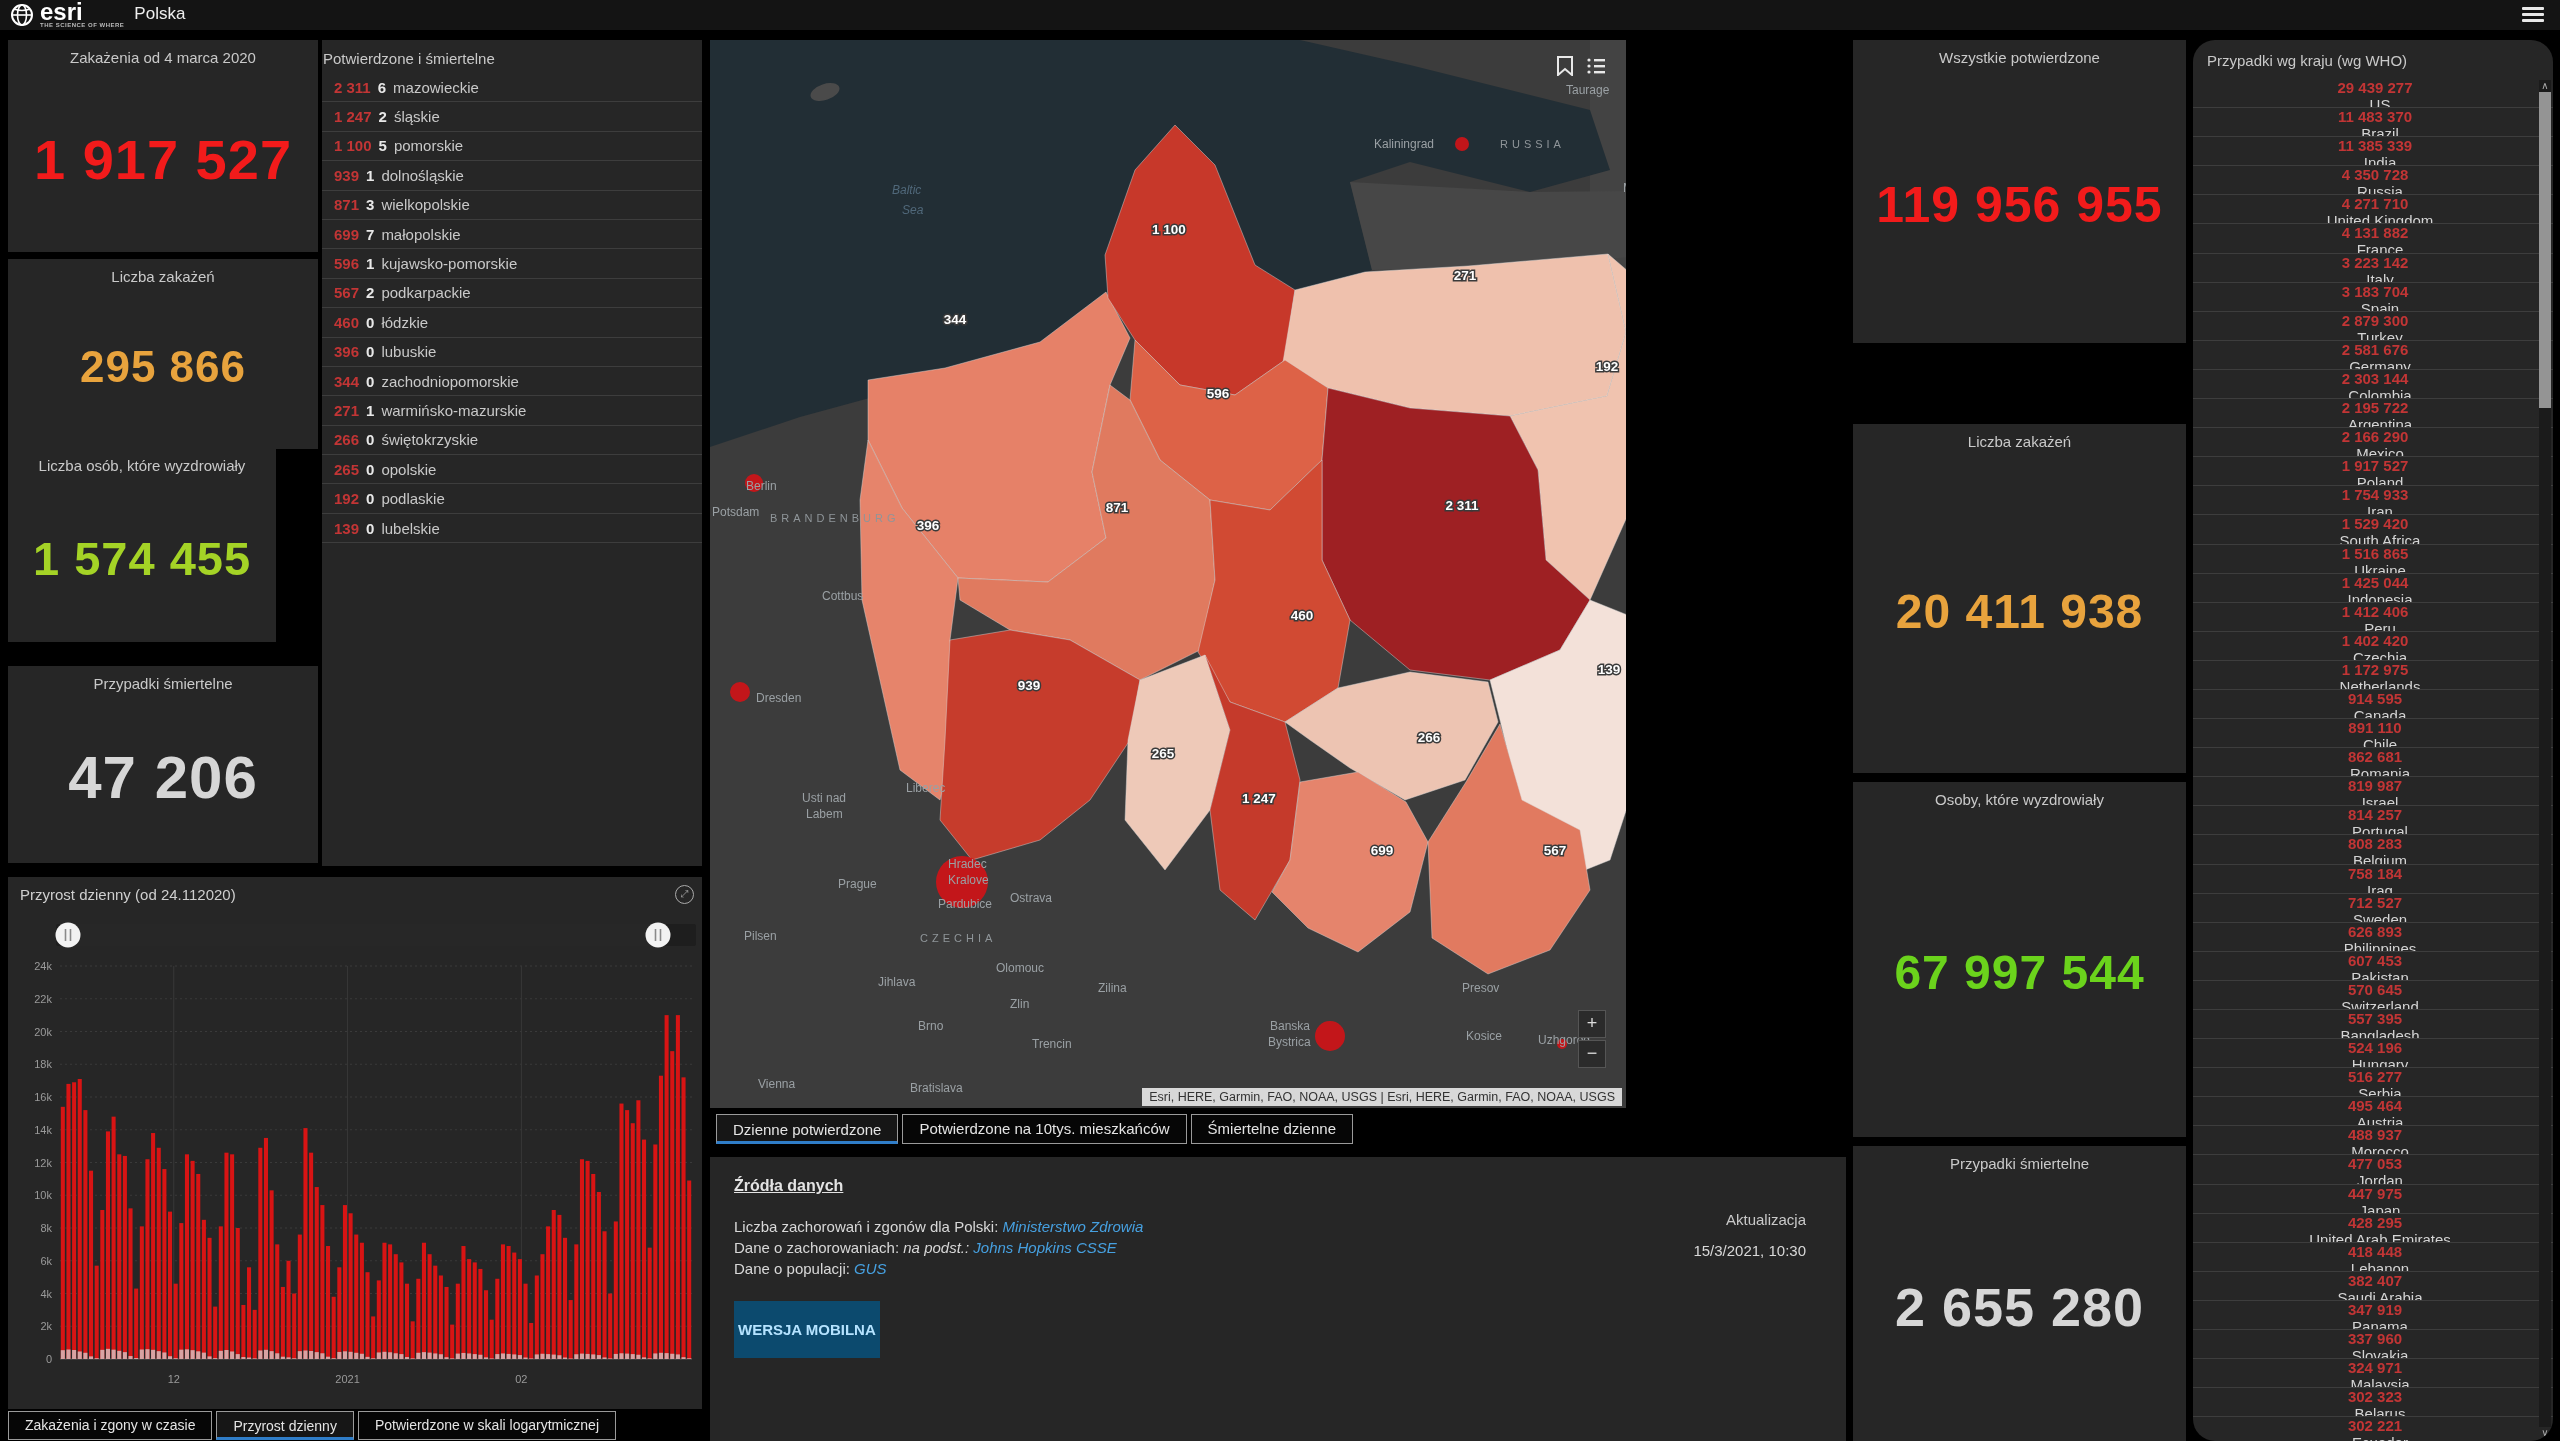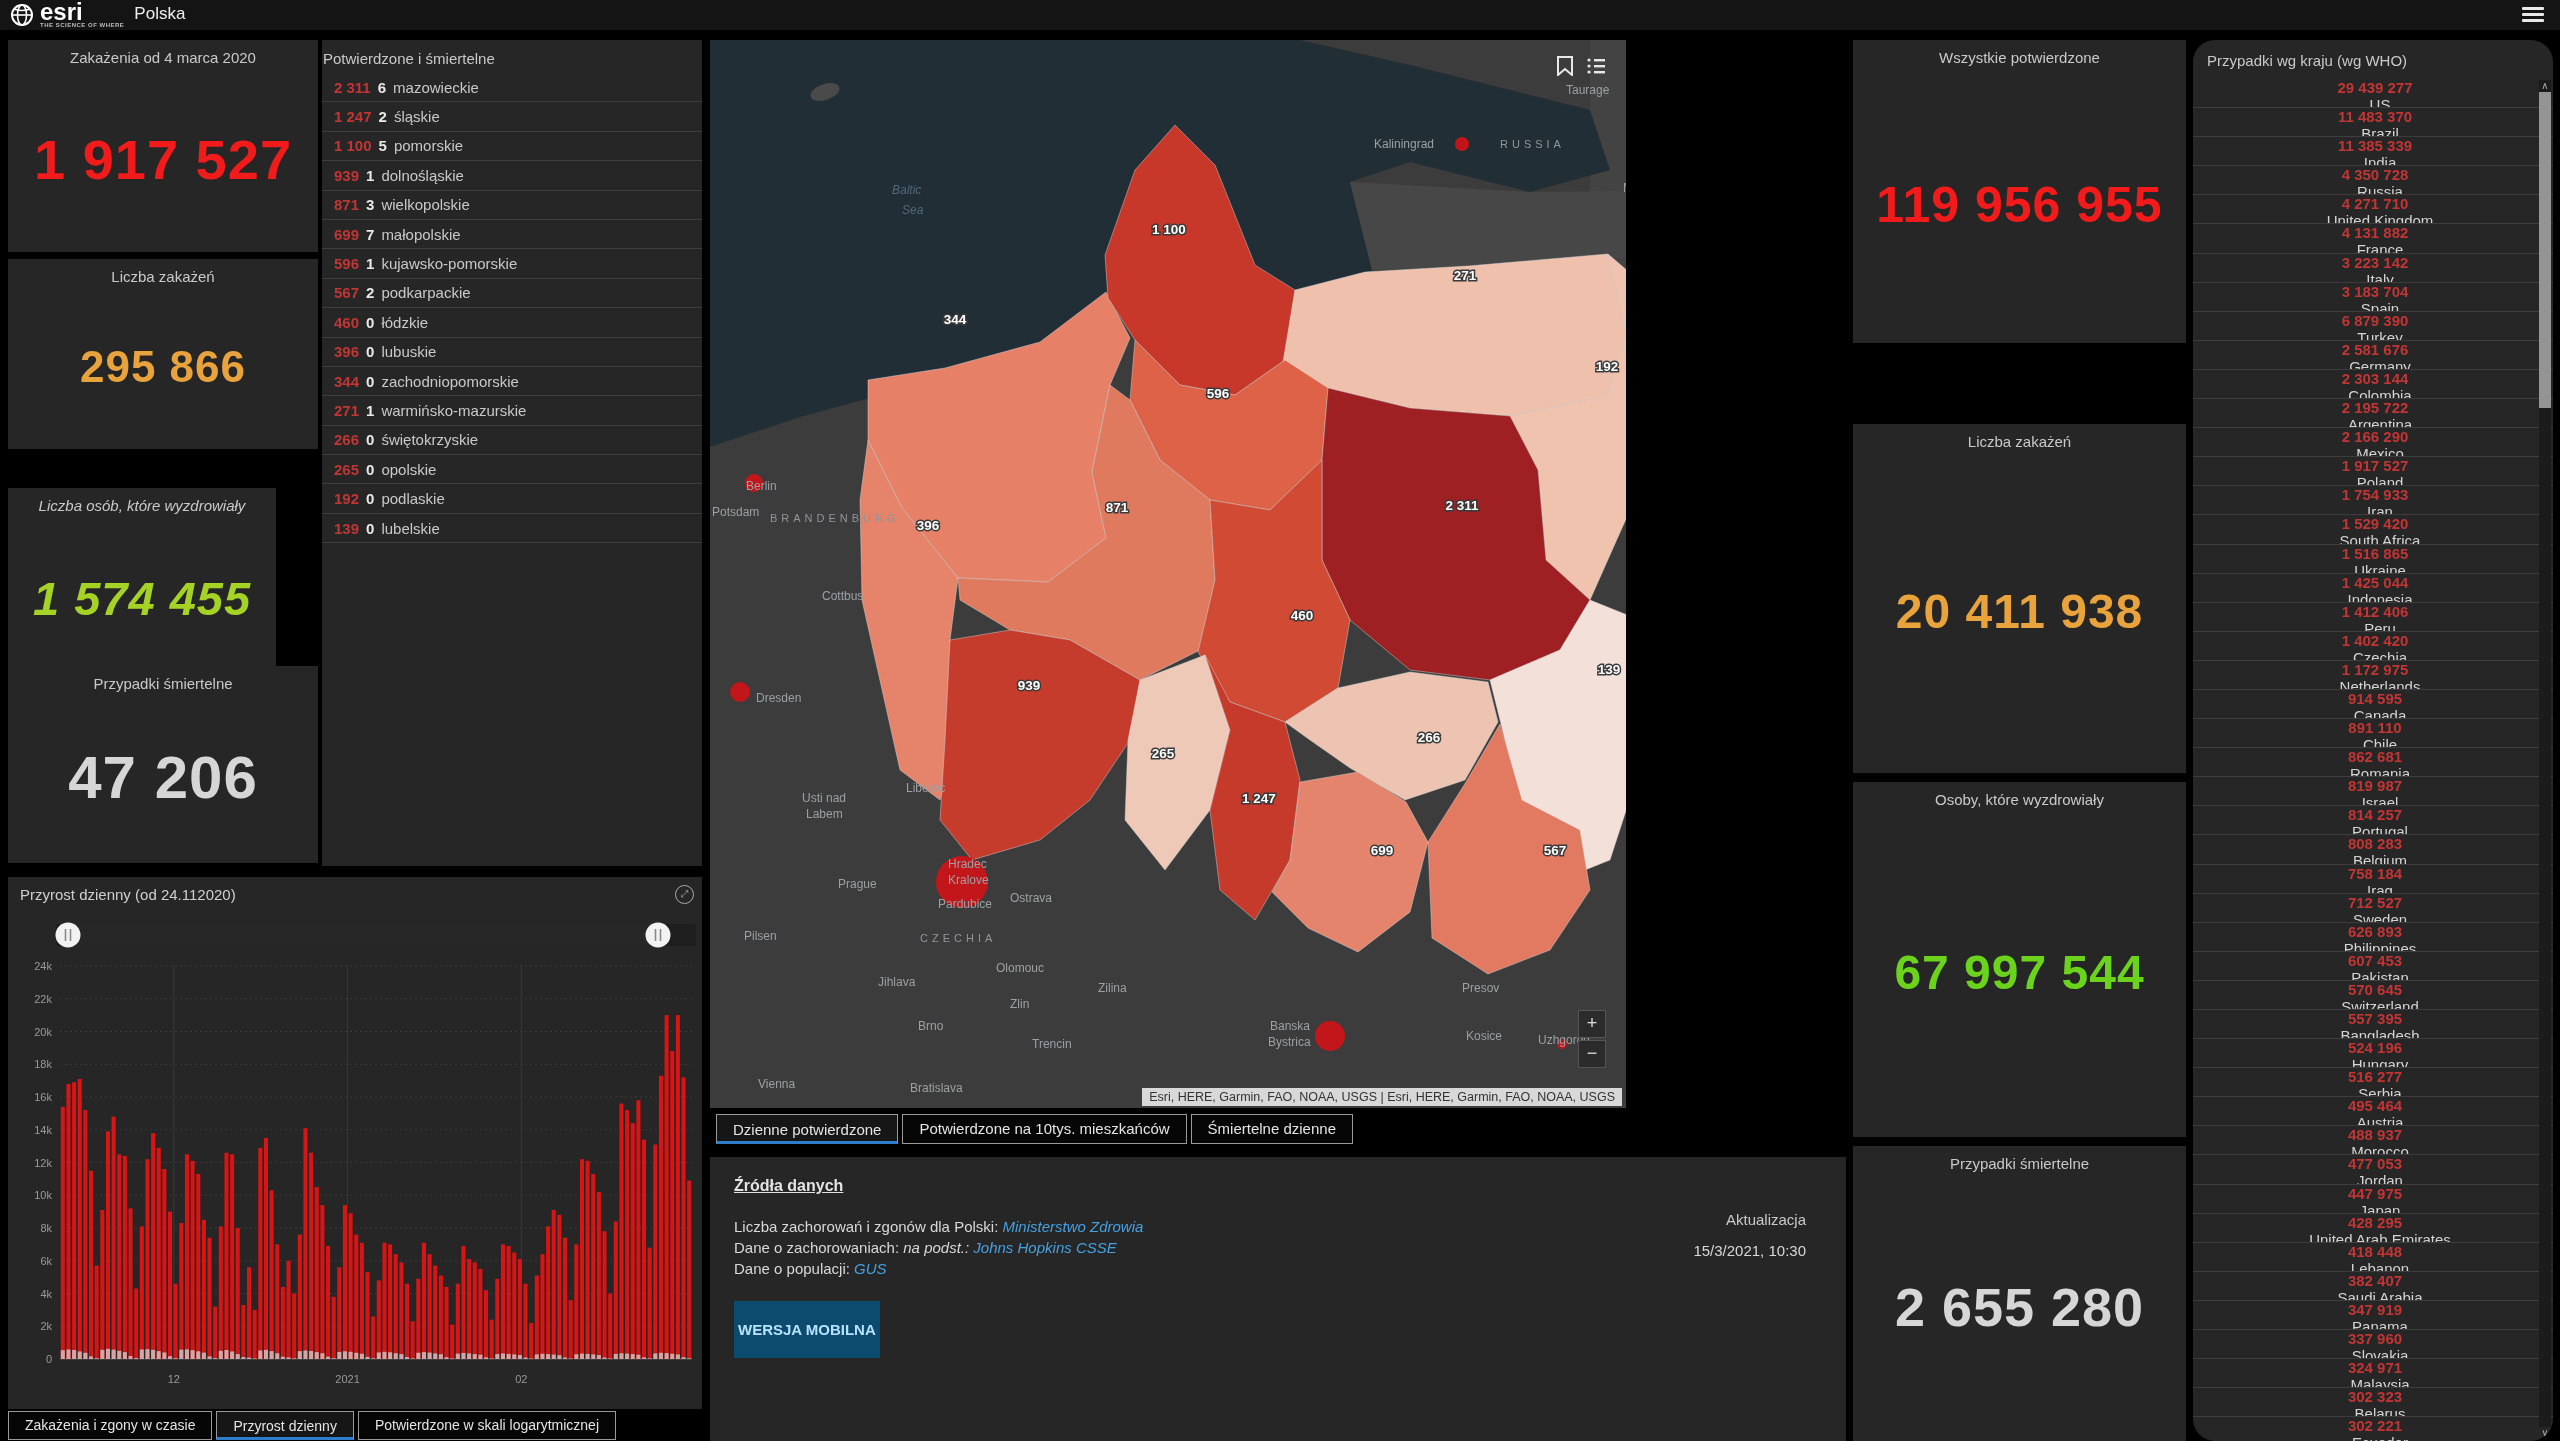--- a/index.html
+++ b/index.html
@@ -95,21 +95,21 @@
 </div>
 
 <div class="panel stat-panel" style="left:8px;top:40px;width:310px;height:212px;">
   <div class="panel-title">Zakażenia  od 4 marca 2020</div>
   <div class="stat-value red" style="font-size:56px;">1 917 527</div>
 </div>
 <div class="panel stat-panel" style="left:8px;top:259px;width:310px;height:190px;">
   <div class="panel-title">Liczba zakażeń</div>
   <div class="stat-value orange" style="font-size:44px;">295 866</div>
 </div>
-<div class="panel stat-panel" style="left:8px;top:488px;width:268px;height:194px;font-style:italic;">
+<div class="panel stat-panel" style="left:8px;top:448px;width:268px;height:194px;">
   <div class="panel-title">Liczba osób, które wyzdrowiały</div>
   <div class="stat-value green" style="font-size:47px;">1 574 455</div>
 </div>
 <div class="panel stat-panel" style="left:8px;top:666px;width:310px;height:197px;">
   <div class="panel-title">Przypadki śmiertelne</div>
   <div class="stat-value grey" style="font-size:60px;">47 206</div>
 </div>
 
 <div class="panel" id="vpanel" style="left:322px;top:40px;width:380px;height:826px;">
   <div class="panel-title">Potwierdzone i śmiertelne</div>
@@ -676,21 +676,21 @@
       </div>
       <div class="crow">
         <span class="cnum">3 223 142</span>
         <span class="cname">Italy</span>
       </div>
       <div class="crow">
         <span class="cnum">3 183 704</span>
         <span class="cname">Spain</span>
       </div>
       <div class="crow">
-        <span class="cnum">6 879 390</span>
+        <span class="cnum">2 879 300</span>
         <span class="cname">Turkey</span>
       </div>
       <div class="crow">
         <span class="cnum">2 581 676</span>
         <span class="cname">Germany</span>
       </div>
       <div class="crow">
         <span class="cnum">2 303 144</span>
         <span class="cname">Colombia</span>
       </div>

